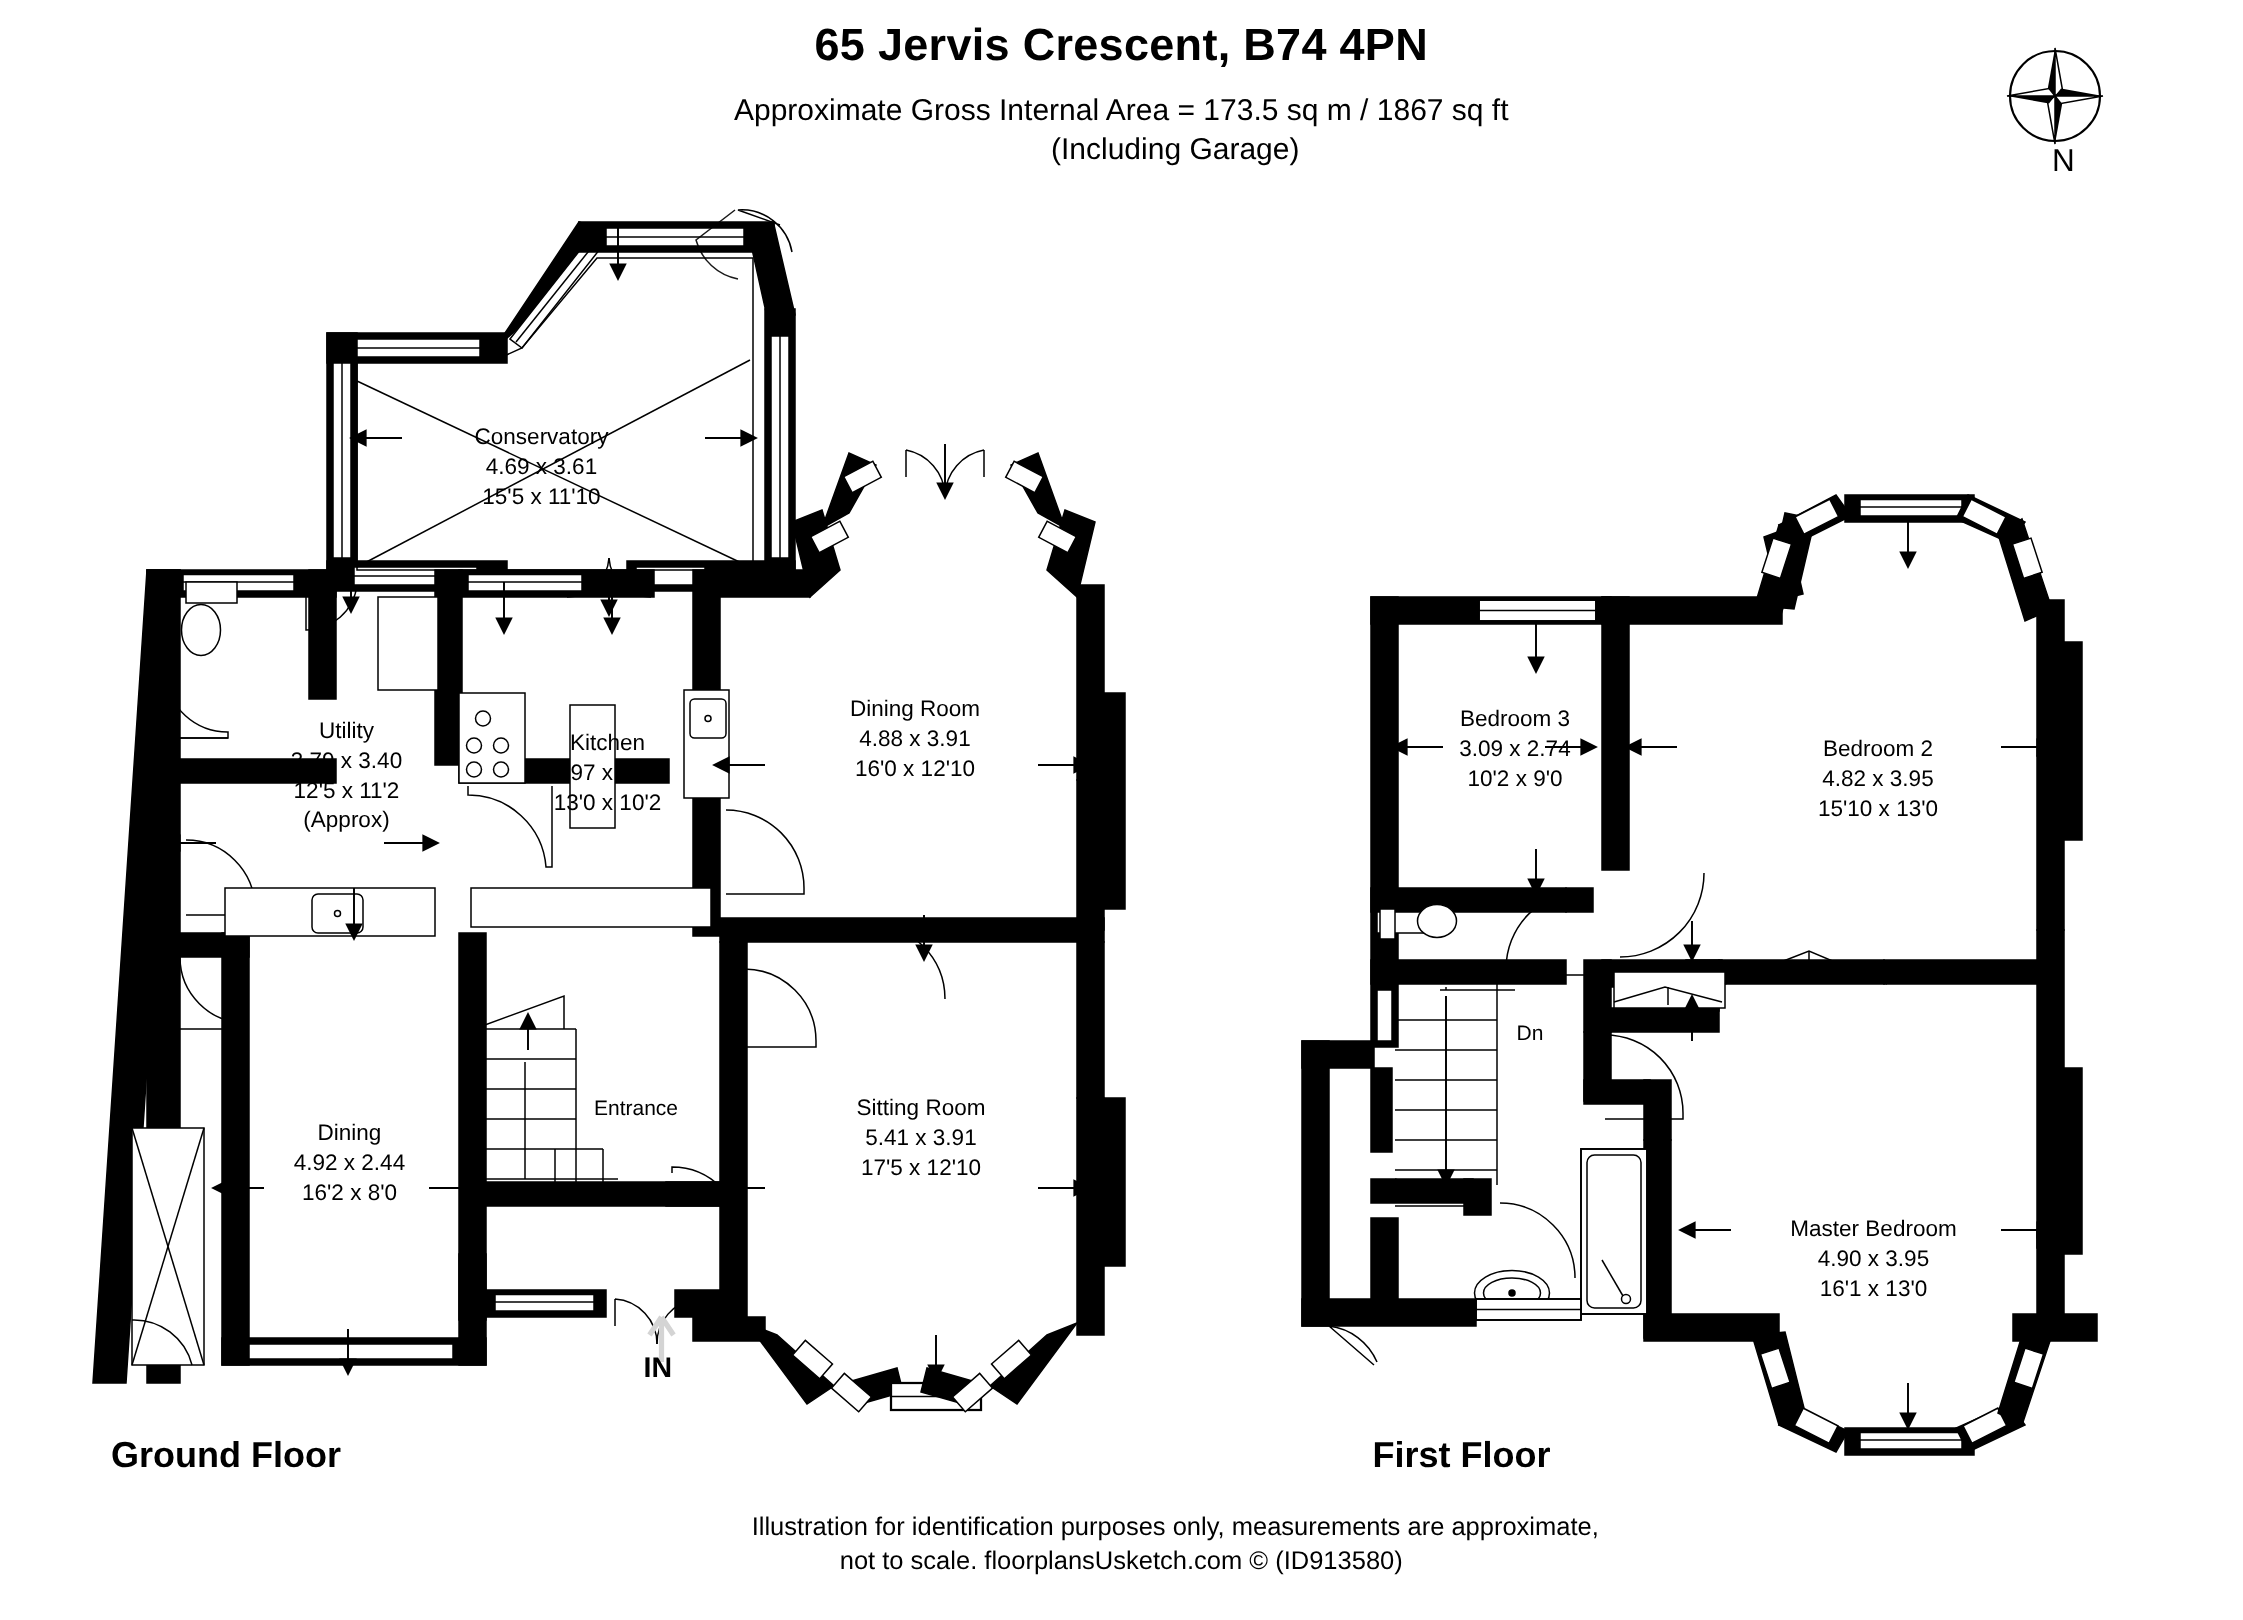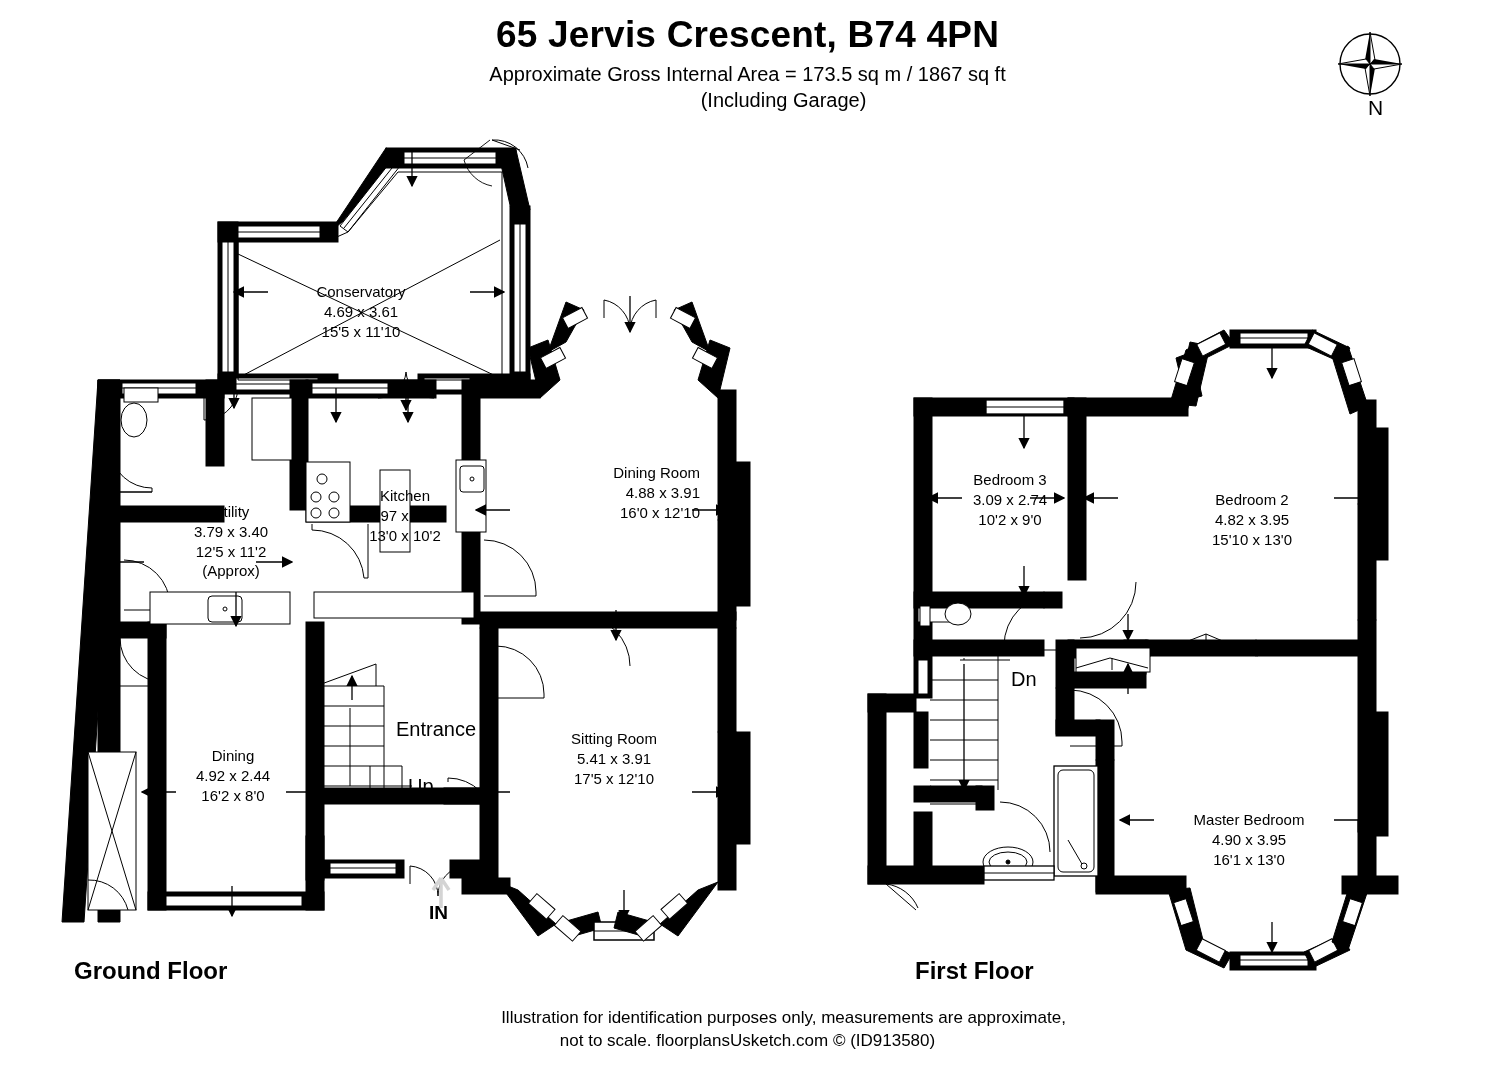--- a/index.html
+++ b/index.html
@@ -2,21 +2,21 @@
 <html><head>
 <meta charset="utf-8">
 <style>
   html,body{margin:0;padding:0;background:#ffffff;}
   body{width:1495px;height:1080px;position:relative;overflow:hidden;
        font-family:"Liberation Sans","DejaVu Sans",sans-serif;color:#000;}
 
   
   #title{
     position:absolute;left:0;top:14px;width:1495px;text-align:center;
-    font-size:37px;font-weight:bold;letter-spacing:.2px;
+    font-size:30px;font-weight:bold;letter-spacing:.2px;
   }
   #area-line1{position:absolute;left:0;top:63px;width:1495px;text-align:center;font-size:20px;}
   #area-line2{position:absolute;left:0;top:89px;width:1495px;text-align:center;font-size:20px;padding-left:36px;}
 
   
   #compass{position:absolute;left:1332px;top:26px;width:76px;height:76px;}
   #compass-label{position:absolute;left:1368px;top:96px;font-size:21px;}
 
   
   .floor-caption{position:absolute;font-size:24px;font-weight:bold;}
@@ -25,21 +25,21 @@
 
   
   #foot1{position:absolute;left:0;top:1008px;width:1495px;text-align:center;font-size:17px;padding-left:36px;}
   #foot2{position:absolute;left:0;top:1031px;width:1495px;text-align:center;font-size:17px;}
 
   
   .room-label{position:absolute;text-align:center;line-height:1.32;font-size:15px;white-space:nowrap;}
   .room-label .nm{display:block;}
   .room-label .m{display:block;}
   .room-label .f{display:block;}
-  .small-label{position:absolute;font-size:20px;}
+  .small-label{position:absolute;font-size:14px;margin-top:12px;}
   .in-label{position:absolute;font-size:19px;font-weight:bold;}
 
   svg{display:block;}
   #plan{position:absolute;left:0;top:0;width:1495px;height:1080px;}
 </style>
 </head>
 <body>
 
 <div id="title">65 Jervis Crescent, B74 4PN</div>
 <div id="area-line1">Approximate Gross Internal Area = 173.5 sq m / 1867 sq ft</div>
@@ -426,34 +426,34 @@
   </g>
   </g>
 </svg>
 
 <div class="room-label" style="left:256px;top:282px;width:210px;">
   <span class="nm">Conservatory</span>
   <span class="m">4.69 x 3.61</span>
   <span class="f">15'5 x 11'10</span>
 </div>
 
-<div class="room-label" style="left:152px;top:478px;width:158px;margin-top:24px;">
+<div class="room-label" style="left:152px;top:478px;width:158px;">
   <span class="nm">Utility</span>
   <span class="m">3.79 x 3.40</span>
   <span class="f">12'5 x 11'2</span>
   <span class="f">(Approx)</span>
 </div>
 
 <div class="room-label" style="left:334px;top:486px;width:142px;">
   <span class="nm">Kitchen</span>
   <span class="m">3.97 x 3.10</span>
   <span class="f">13'0 x 10'2</span>
 </div>
 
-<div class="room-label" style="left:520px;top:463px;width:180px;text-align:right;">
+<div class="room-label" style="left:520px;top:463px;width:180px;">
   <span class="nm">Dining Room</span>
   <span class="m">4.88 x 3.91</span>
   <span class="f">16'0 x 12'10</span>
 </div>
 
 <div class="room-label" style="left:158px;top:746px;width:150px;">
   <span class="nm">Dining</span>
   <span class="m">4.92 x 2.44</span>
   <span class="f">16'2 x 8'0</span>
 </div>

